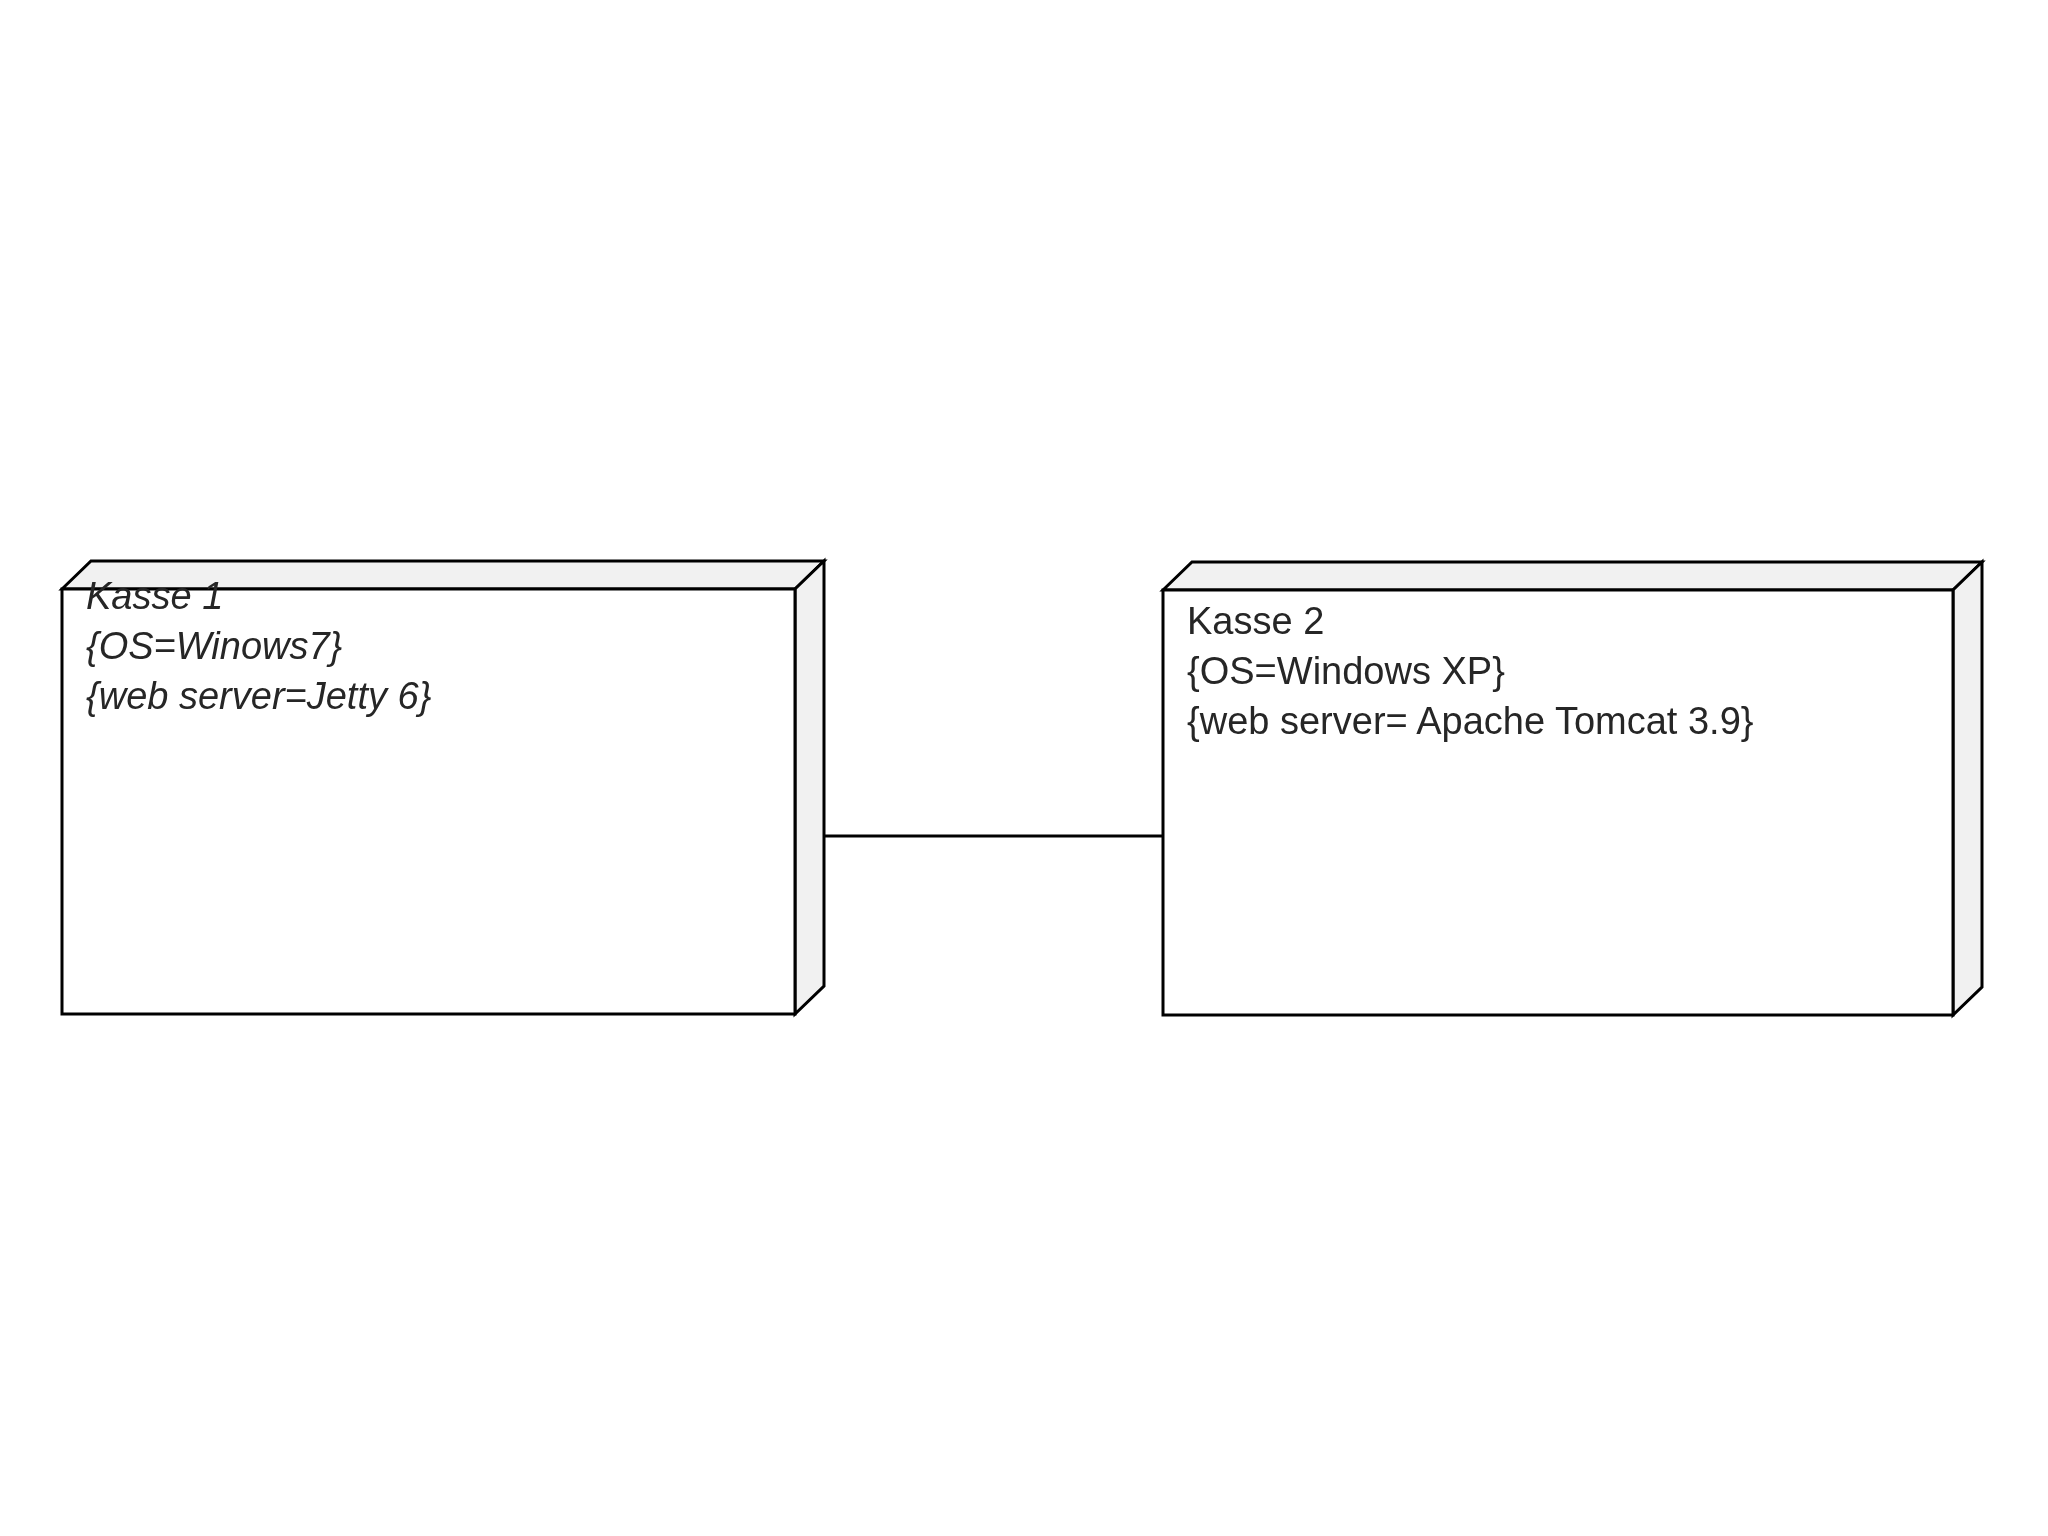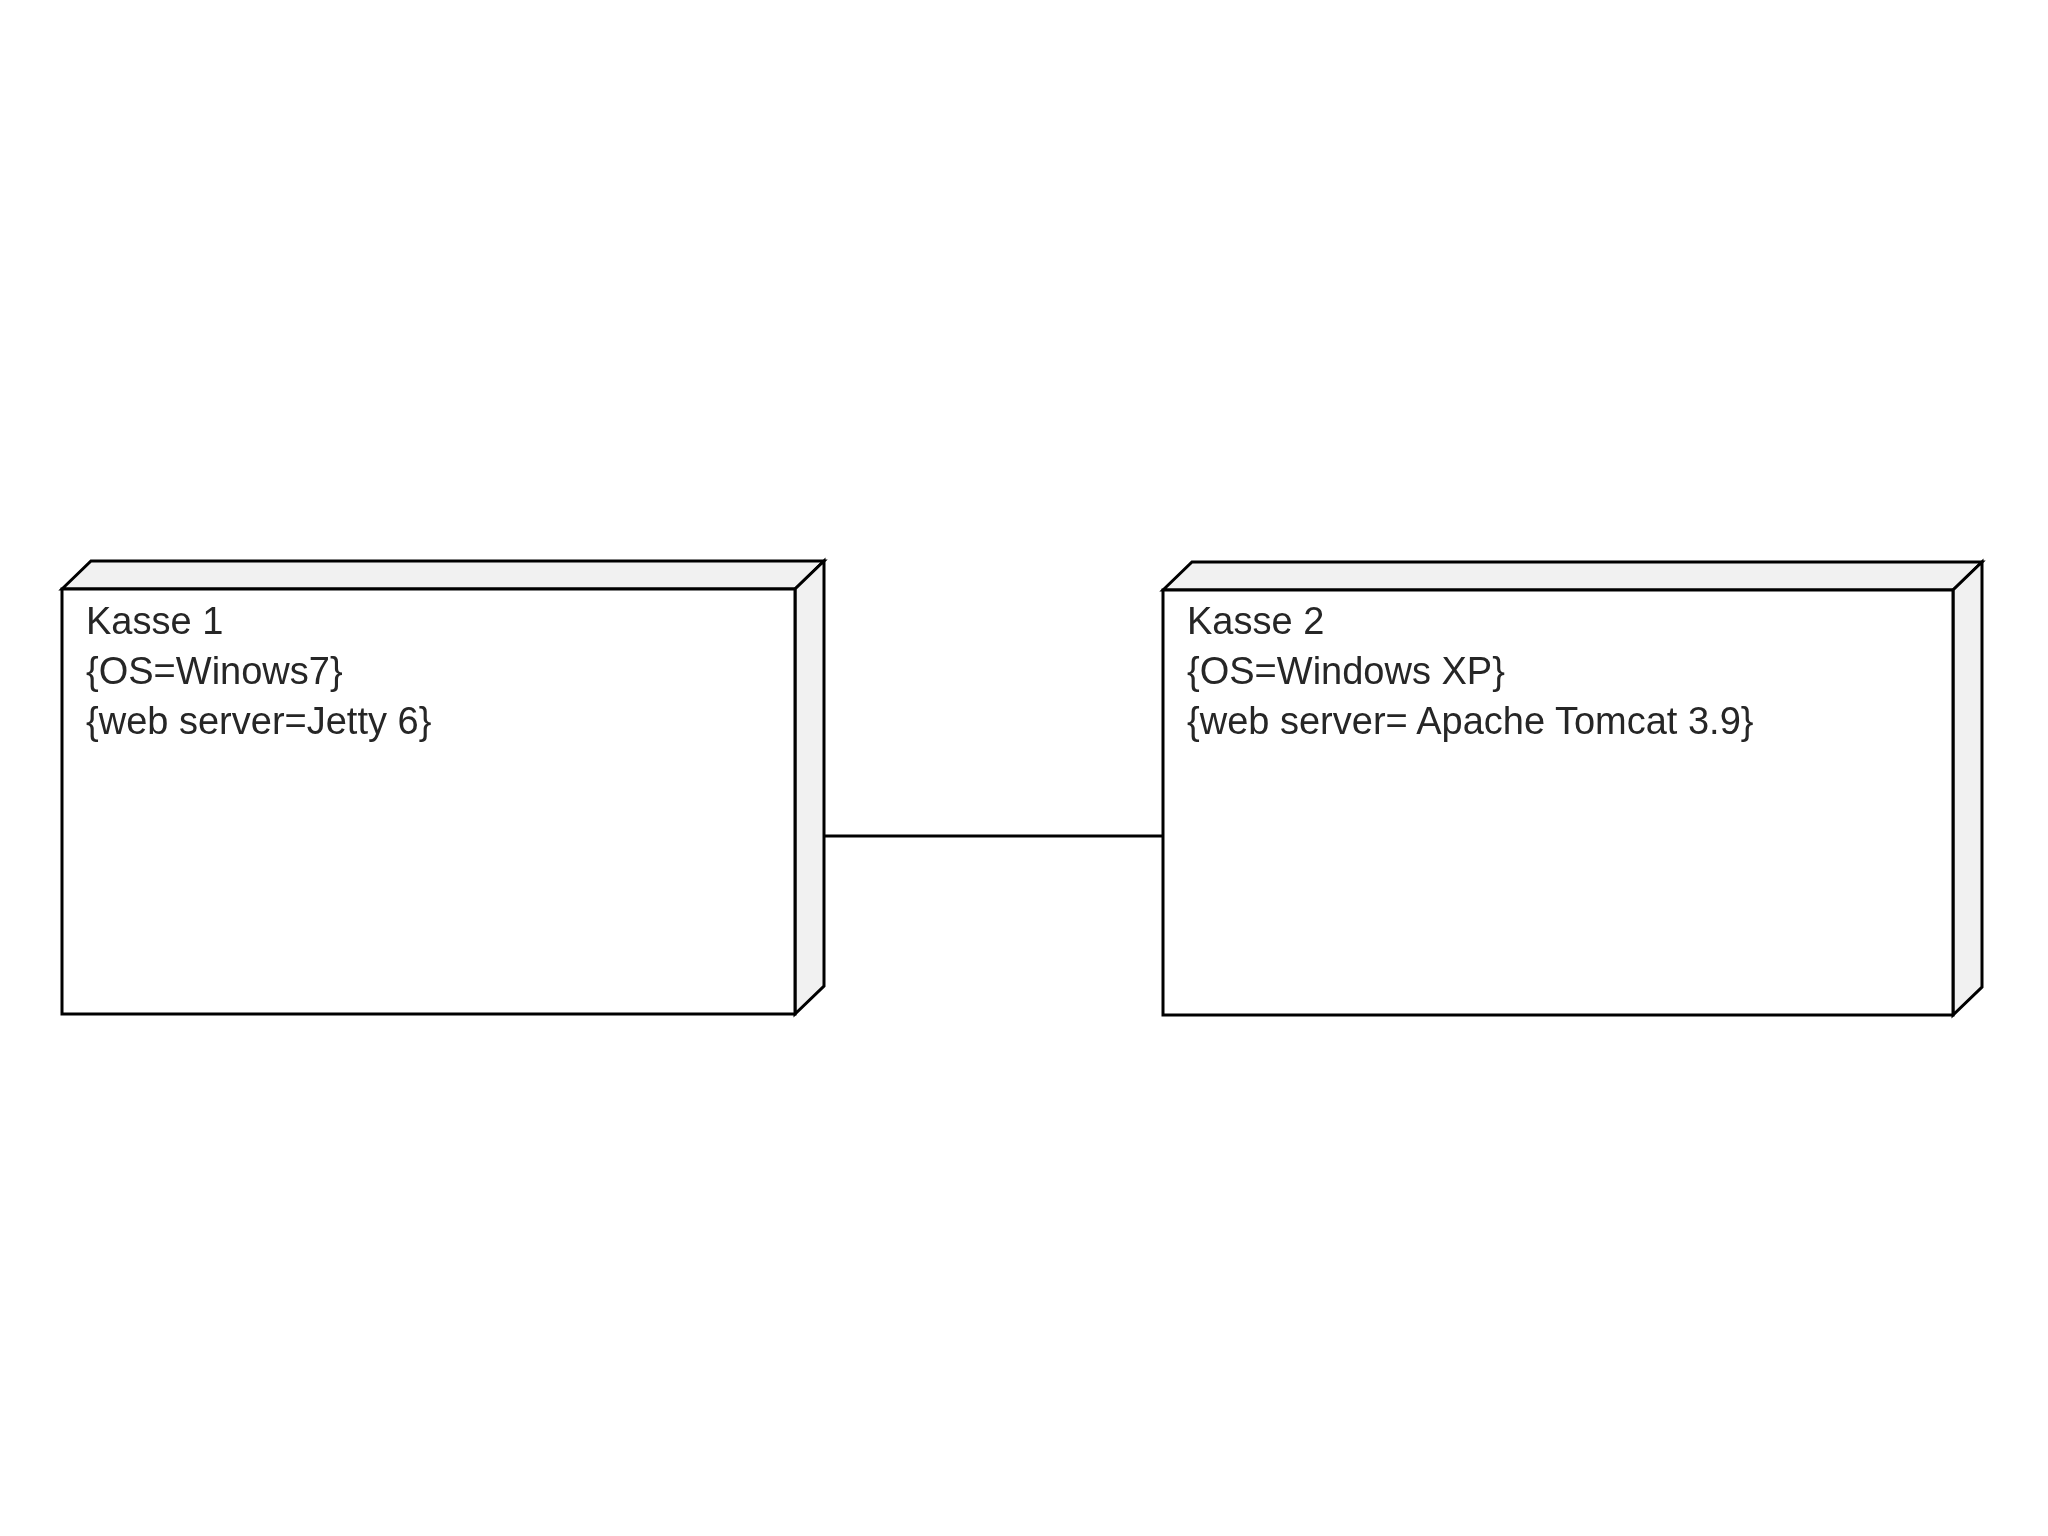--- a/index.html
+++ b/index.html
@@ -20,21 +20,21 @@
     letter-spacing:-1px;color:var(--title);white-space:nowrap;
   }
   svg.diagram{position:absolute;top:0;left:0;width:2048px;height:1536px;}
   .face3d{fill:var(--face);stroke:var(--line);stroke-width:3;stroke-linejoin:miter;}
   .front3d{fill:var(--front);stroke:var(--line);stroke-width:3;stroke-linejoin:miter;}
   .edge{stroke:var(--line);stroke-width:3;}
   .node-text{
     position:absolute;color:var(--text);
     font-size:38px;line-height:50px;white-space:nowrap;
   }
-  .node-text-1{left:86px;top:596px;width:700px;}
+  .node-text-1{left:86px;top:571px;width:700px;font-style:italic;}
   .node-text-2{left:1187px;top:596px;width:760px;}
   .node-line{display:block;}
 </style>
 </head>
 <body>
 
 <div class="slide">
 
 
   <svg class="diagram" viewBox="0 0 2048 1536">

